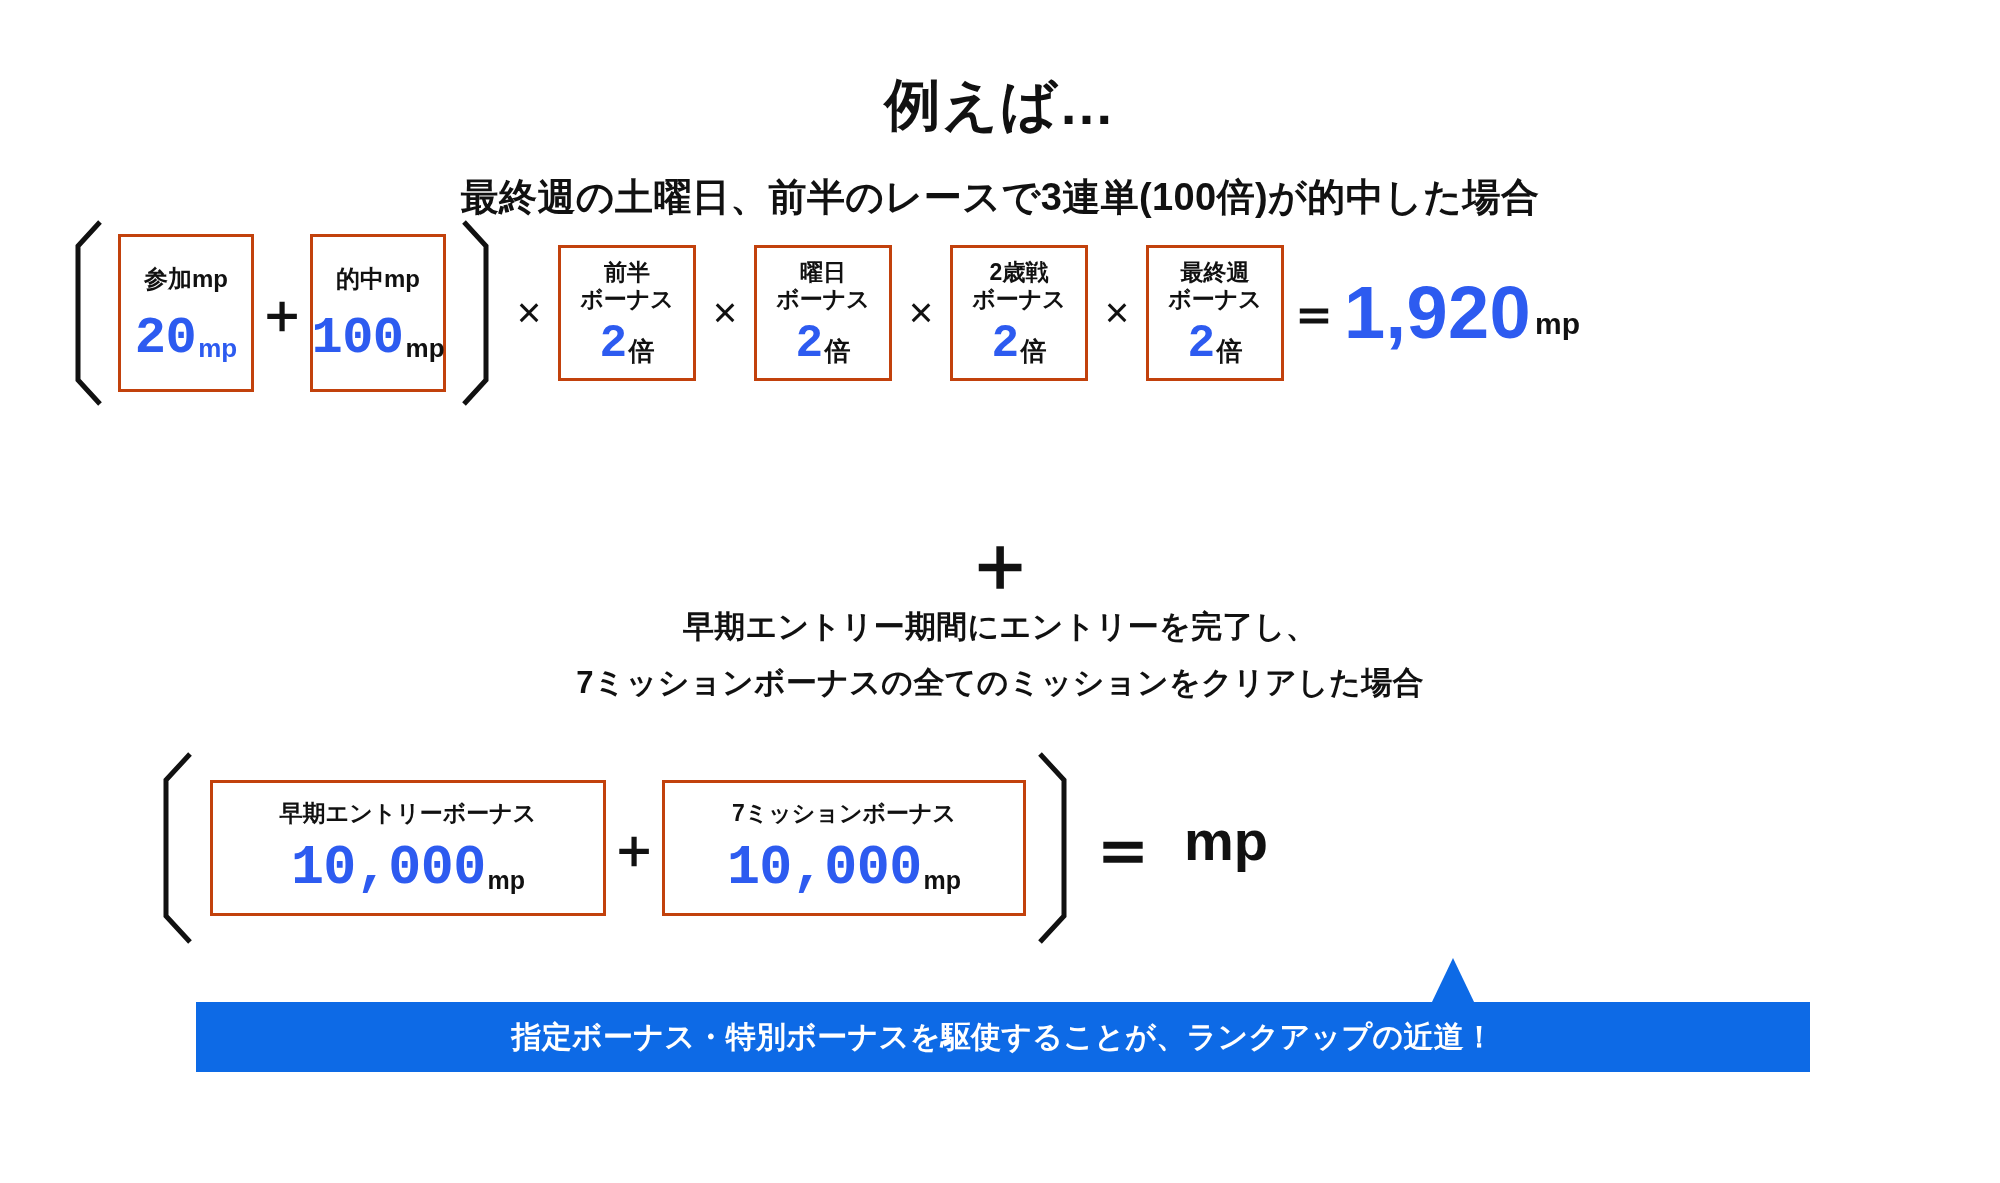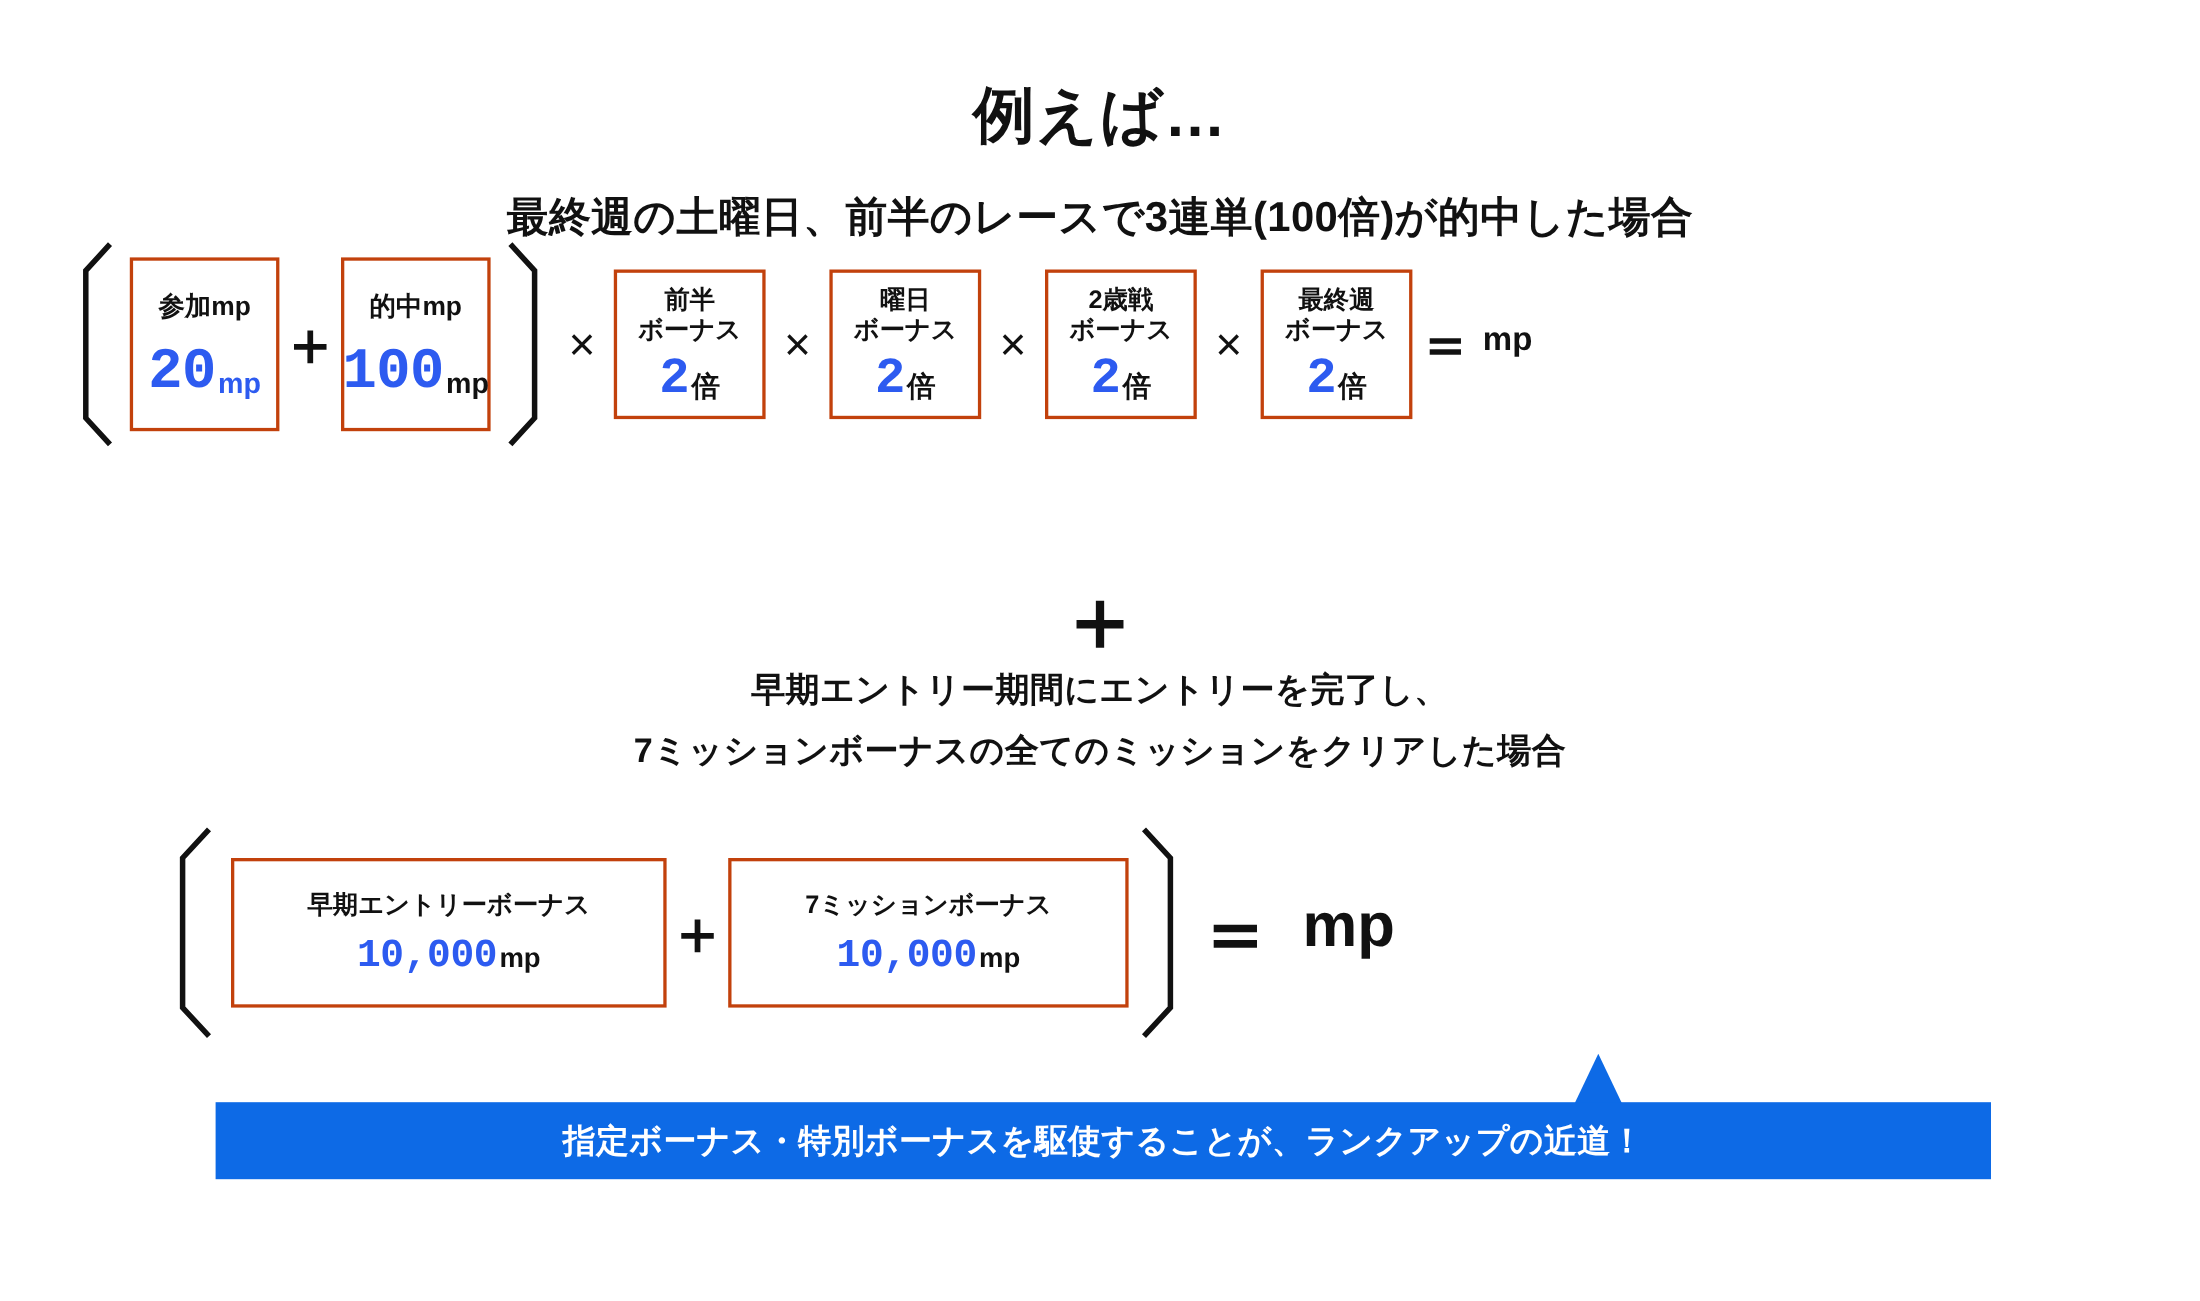--- a/index.html
+++ b/index.html
@@ -112,21 +112,21 @@
   .box-mult .val .num { font-size: 46px; }
   .box-mult .val .unit { font-size: 26px; padding-bottom: 3px; }
 
   
   .box-bonus {
     height: 136px;
     padding: 0 22px;
     gap: 14px;
   }
   .box-bonus .cap { font-size: 23px; }
-  .box-bonus .val .num { font-size: 36px; }
+  .box-bonus .val .num { font-size: 55px; }
   .box-bonus .val .unit { font-size: 25px; padding-bottom: 3px; }
   .box-bonus.wide { width: 396px; }
   .box-bonus.narrow { width: 364px; }
 
   
   .op {
     flex: 0 0 auto;
     text-align: center;
     font-weight: 700;
     color: #111111;
@@ -287,20 +287,21 @@
 ボーナス</div>
     <div class="val">
       <span class="num">2</span>
       <span class="unit unit-black">倍</span>
     </div>
   </div>
 
   <div class="op op-equals">＝</div>
 
   <div class="result result-small">
+    <span class="rnum">1,920</span>
     <span class="runit">mp</span>
   </div>
 </div>
 
 <div class="op-plus-big">＋</div>
 
 <div class="mid-caption l1">早期エントリー期間にエントリーを完了し、</div>
 <div class="mid-caption l2">7ミッションボーナスの全てのミッションをクリアした場合</div>
 
 <div class="formula-row" style="left:150px; top:750px; height:196px;">

